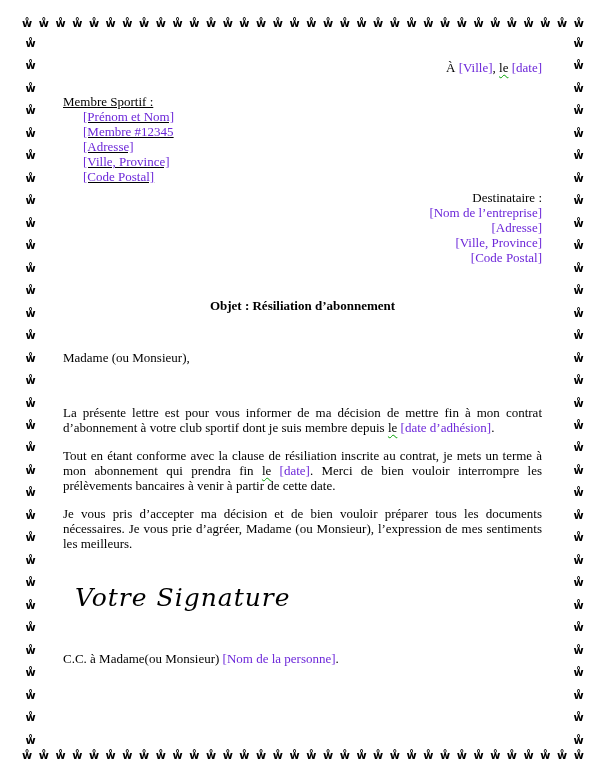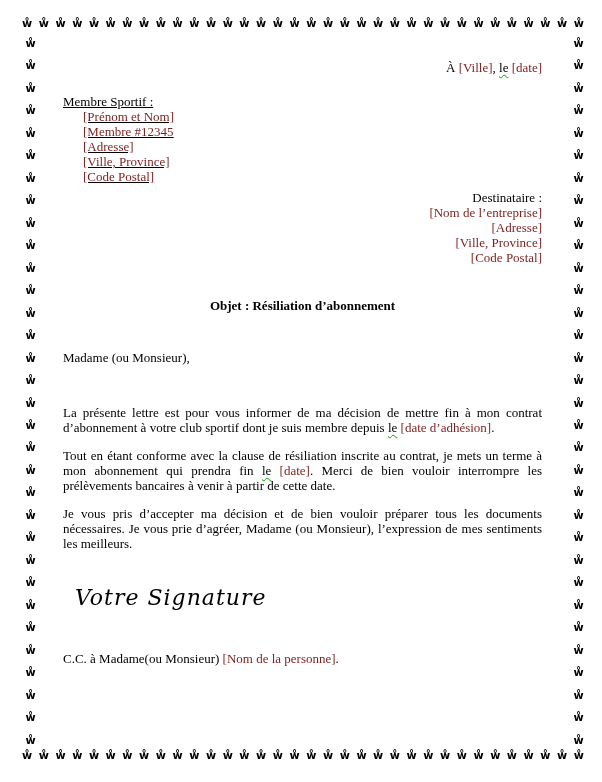--- a/index.html
+++ b/index.html
@@ -11,32 +11,32 @@
   .border-row { left:22px; right:18px; height:16px; }
   .border-top { top:18px; }
   .border-bottom { bottom:16px; }
   .border-col { flex-direction:column; align-items:center; top:38px; bottom:36px; width:15px; }
   .border-left { left:23px; }
   .border-right { right:16px; }
   .glyph { font-family:"DejaVu Sans", sans-serif; font-size:11px; font-weight:bold; line-height:1; color:#000; }
 
   
   .content { position:absolute; left:63px; right:60px; top:60px; font-size:13px; line-height:15px; }
-  .red { color:#7f1d1d; }
+  .red { color:#6d28d9; }
   .squiggle { text-decoration-line:underline; text-decoration-style:wavy; text-decoration-color:#00a000; text-decoration-thickness:1px; text-underline-offset:2px; }
 
   .dateline { text-align:right; }
   .member-block { margin-top:19px;text-decoration:underline; }
   .member-block .ph-line { padding-left:20px; }
   .recipient-block { margin-top:6px; text-align:right; }
   .subject-line { margin-top:33px; text-align:center; font-weight:bold; }
   .salutation { margin-top:37px; }
   .para { margin-top:13px; text-align:justify; }
   .para.first { margin-top:40px; }
-  .sig-script { margin-top:30px; padding-left:12px; font-family:"DejaVu Serif", serif; font-style:italic; font-size:22px; line-height:34px; letter-spacing:1px; }
+  .sig-script { margin-top:30px; padding-left:12px; font-family:"DejaVu Serif", serif; font-style:italic; font-size:25px; line-height:34px; letter-spacing:1px; }
   .sig-name { margin-top:2px; }
   .cc-line { margin-top:36px; }
 </style>
 </head>
 <body>
 
 <div class="page">
 
   <div class="border-row border-top">
       <span class="glyph">ẘ</span>

